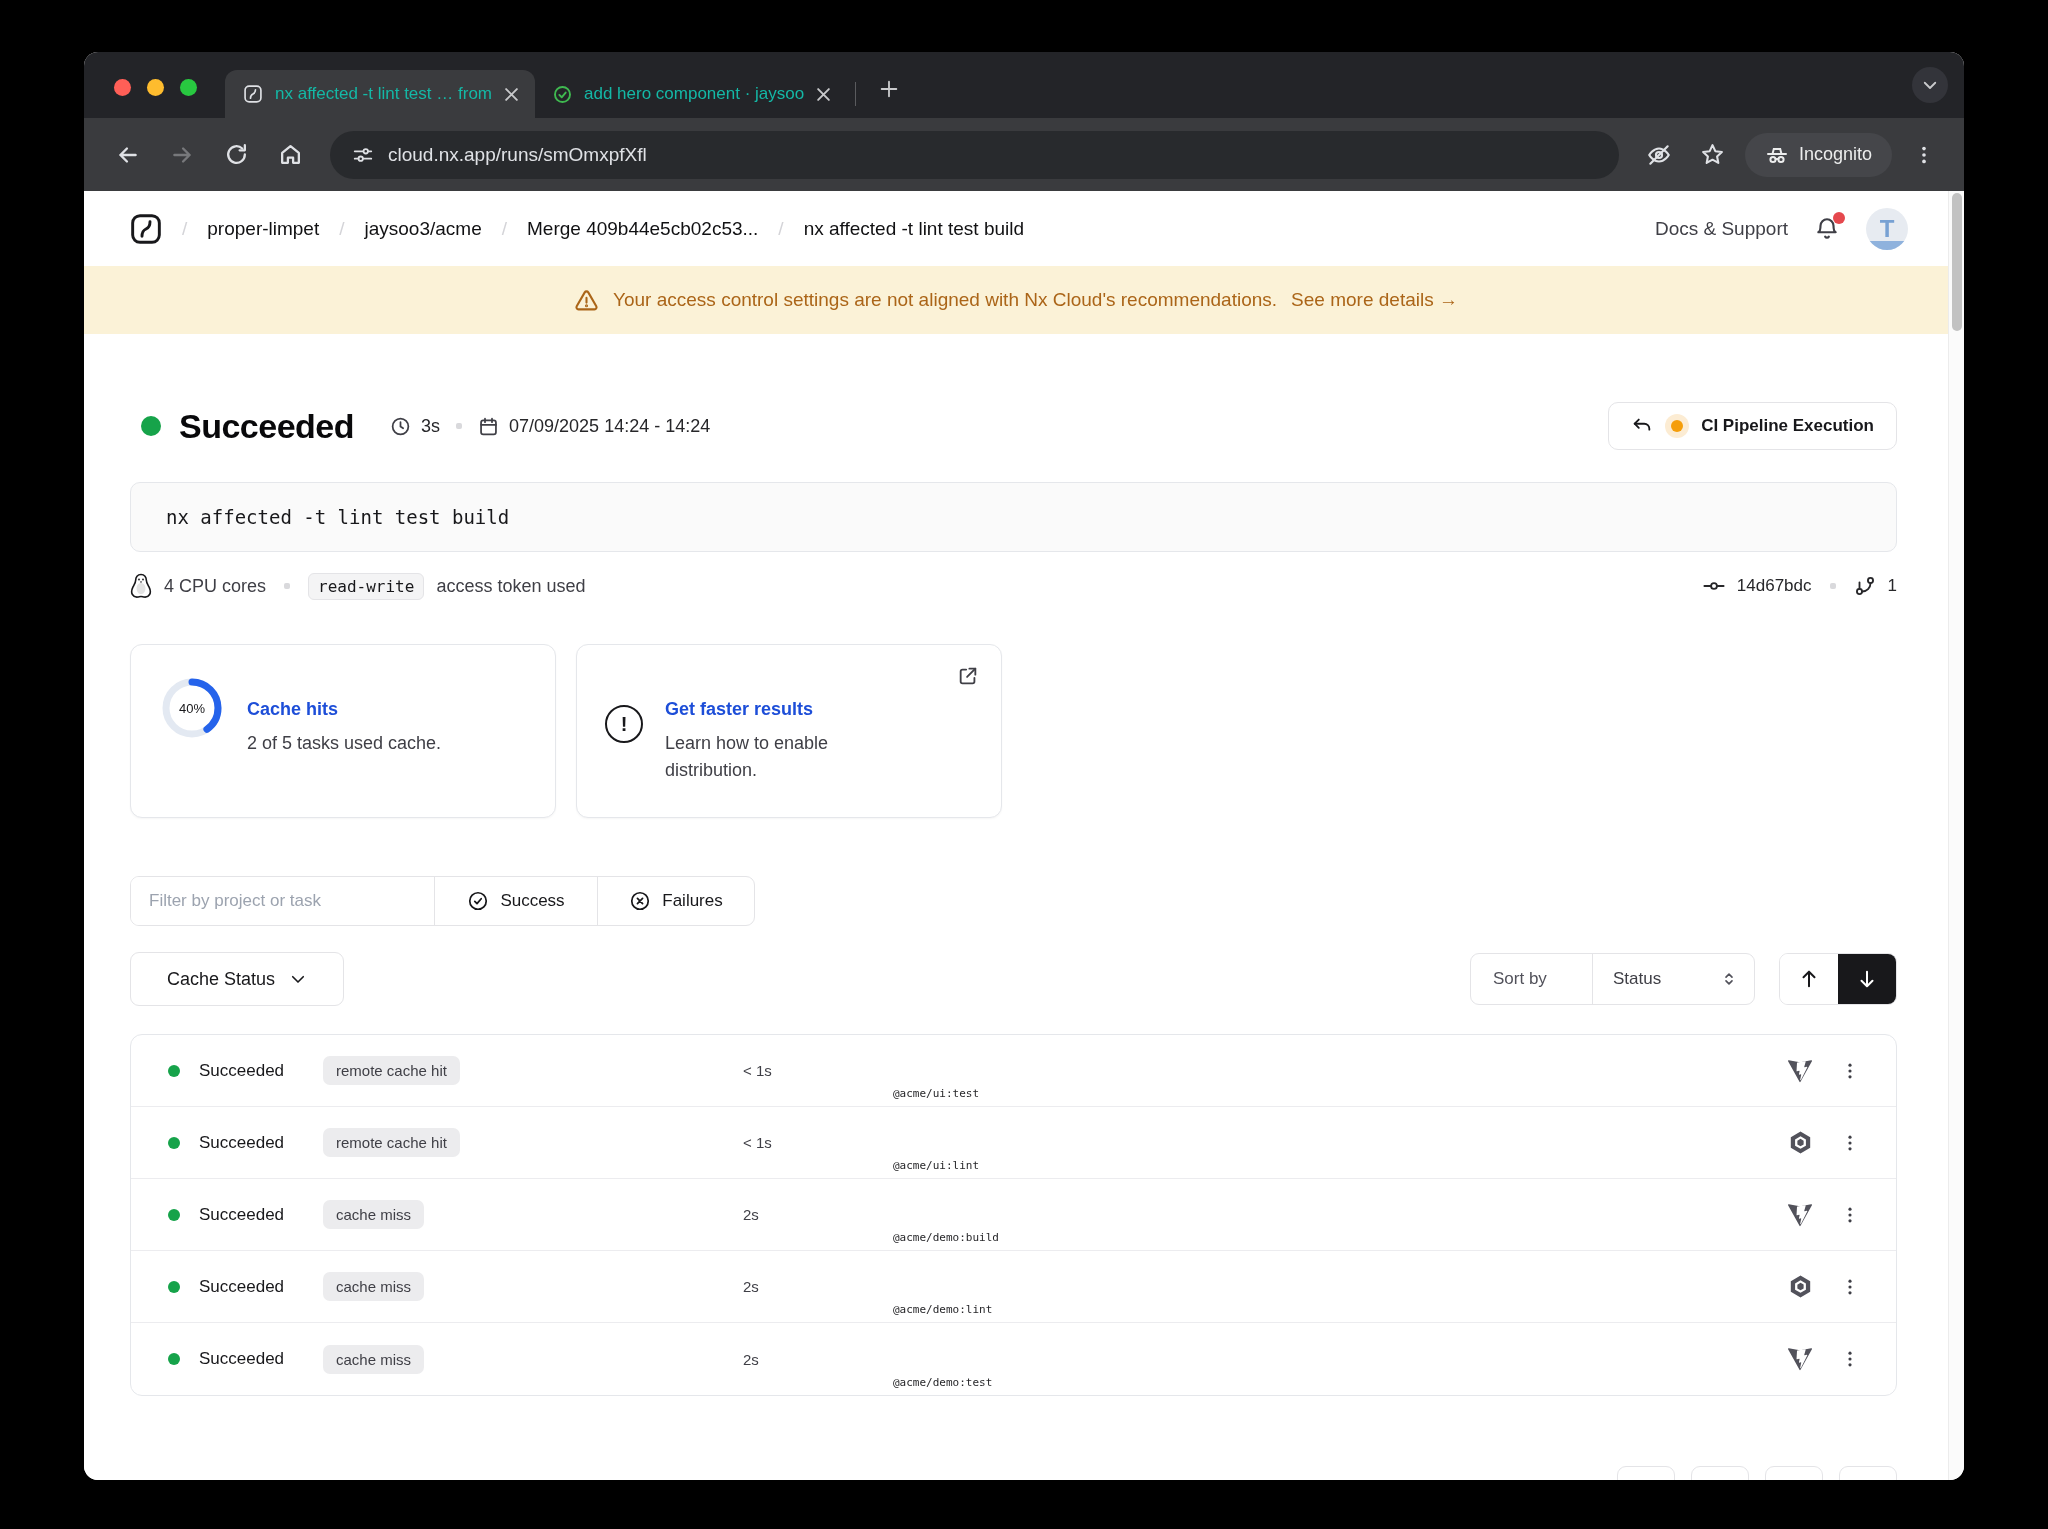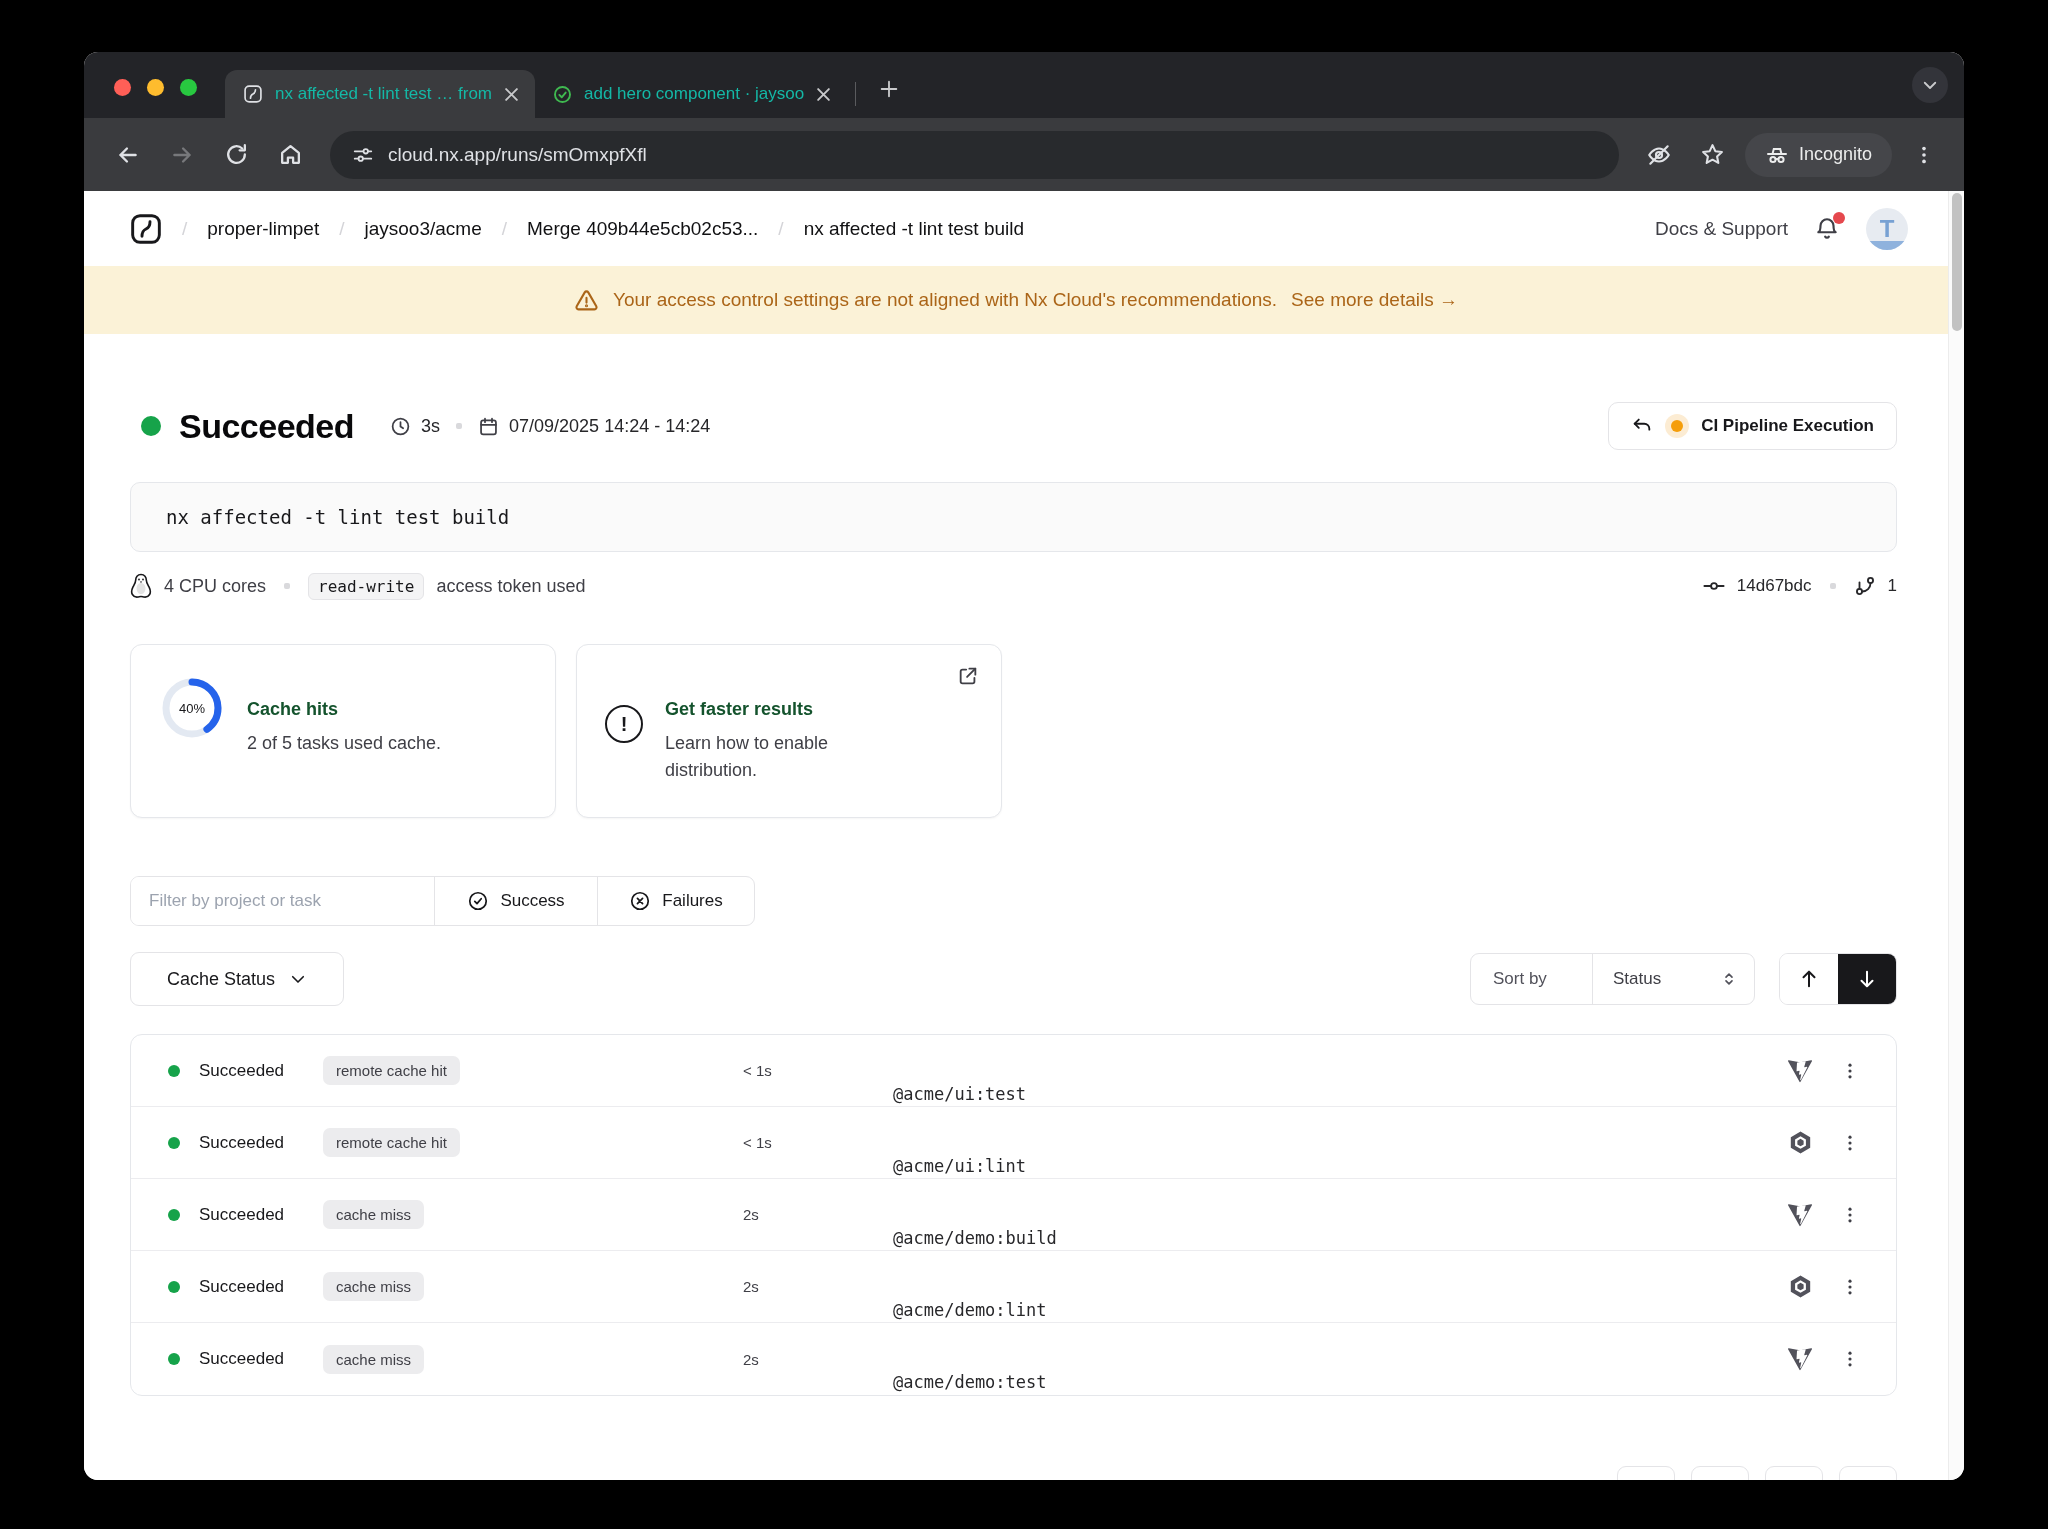--- a/index.html
+++ b/index.html
@@ -100,21 +100,21 @@
   .code-badge { font-size:16px; background:#f4f4f5; border:1px solid #e4e4e7; border-radius:6px; padding:3px 9px; color:#18181b; }
   .meta-right { margin-left:auto; display:flex; align-items:center; gap:12px; color:#27272a; font-size:17px; }
 
   .cards { margin-top:40px; display:flex; gap:20px; }
   .card {
     width:426px; height:174px; border:1px solid #e5e7eb; border-radius:12px; background:#fff;
     box-shadow:0 1px 2px rgba(0,0,0,.04); padding:26px 28px; display:flex; gap:22px; position:relative;
   }
   .donut-wrap { position:relative; width:66px; height:66px; flex:none; margin-top:4px; }
   .donut-label { position:absolute; inset:0; display:flex; align-items:center; justify-content:center; font-size:13px; color:#18181b; }
-  .card-title { font-size:18px; font-weight:650; color:#14532d; margin-bottom:10px; }
+  .card-title { font-size:18px; font-weight:650; color:#1d4ed8; margin-bottom:10px; }
   .card-body { font-size:18px; color:#3f3f46; line-height:1.5; }
   .excl-circle { width:38px; height:38px; border:2.5px solid #18181b; border-radius:50%; flex:none;
     display:flex; align-items:center; justify-content:center; font-weight:700; font-size:20px; color:#18181b; margin-top:34px; }
   .extlink { position:absolute; top:20px; right:22px; color:#3f3f46; }
 
   .filter-bar {
     margin-top:58px; width:625px; height:50px; border:1px solid #e4e4e7; border-radius:9px;
     display:flex; align-items:stretch; background:#fff; overflow:hidden;justify-content:space-between;
   }
   .filter-input { border:none; outline:none; flex:1; padding:0 18px; font-size:17px; color:#18181b; font-family:"Liberation Sans",sans-serif; }
@@ -135,21 +135,21 @@
   .dir-btn.active { background:#18181b; color:#fff; }
 
   .task-list { margin-top:28px; border:1px solid #e5e7eb; border-radius:12px; overflow:hidden; background:#fff; }
   .task-row { height:72px; display:flex; align-items:center; padding:0 26px 0 37px; border-bottom:1px solid #ececef; }
   .task-row:last-child { border-bottom:none; }
   .col-left { width:575px; display:flex; align-items:center; }
   .row-dot { width:12px; height:12px; border-radius:50%; background:#16a34a; margin-right:19px; flex:none; }
   .row-status { font-size:17px; color:#18181b; width:108px; }
   .cache-badge { background:#ececee; border-radius:7px; padding:6px 13px; font-size:15px; color:#3f3f46; margin-left:16px; }
   .col-duration { width:150px; font-size:15px; color:#3f3f46; }
-  .col-name { flex:1; font-size:17px; color:#27272a;margin-top:46px; }
+  .col-name { flex:1; font-size:11px; color:#27272a;margin-top:46px; }
   .col-icon { width:60px; display:flex; justify-content:center; }
   .col-menu { width:40px; display:flex; justify-content:center; color:#3f3f46; }
 
   .pagination { margin-top:70px; display:flex; justify-content:flex-end; gap:16px; }
   .page-btn { width:58px; height:48px; border:1px solid #e4e4e7; border-radius:9px; background:#fff; }
 
   svg { display:block; }
 </style>
 </head>
 <body>

